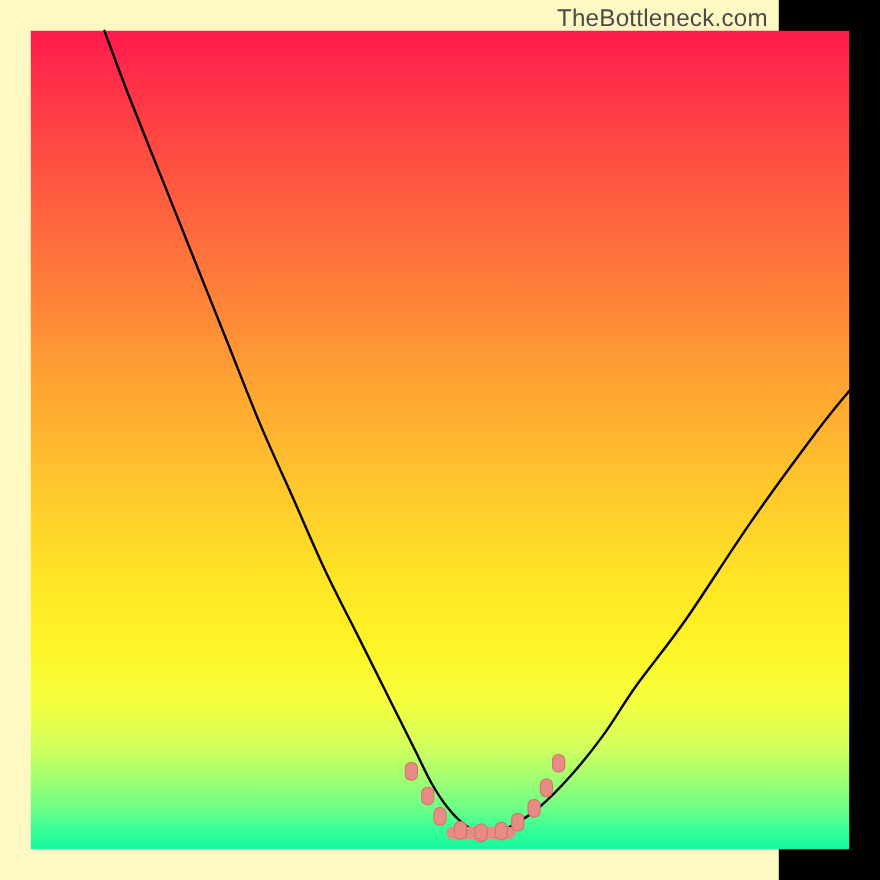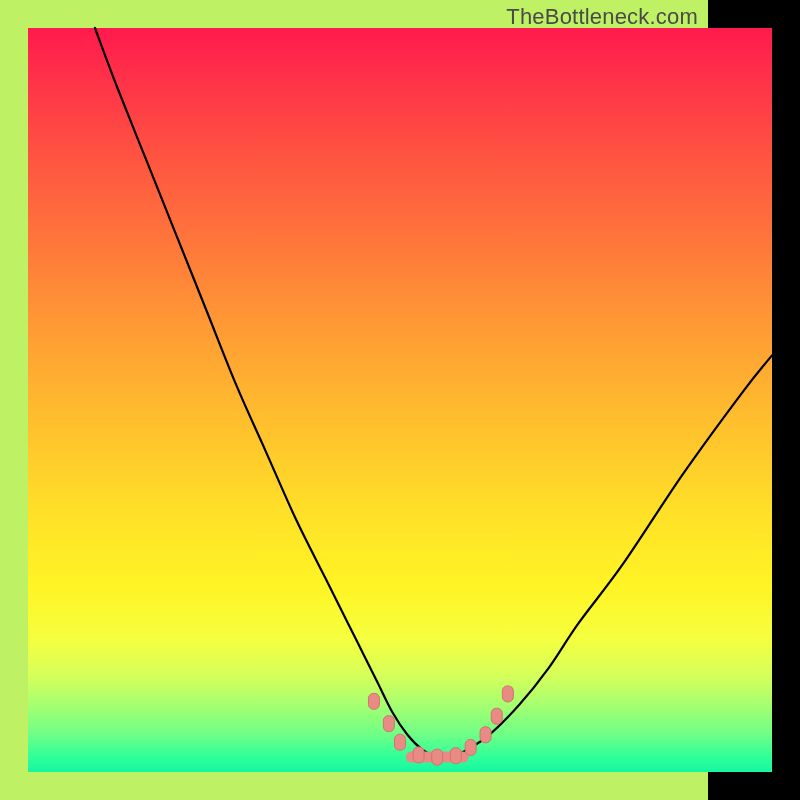--- a/index.html
+++ b/index.html
@@ -10,21 +10,21 @@
     background: #000;
     overflow: hidden;
     font-family: Arial, Helvetica, sans-serif;
   }
   .frame {
     position: absolute;
     left: 0;
     top: 0;
     width: 708px;
     height: 800px;
-    background: #bef264;
+    background: #fef9c3;
   }
   .plot {
     position: absolute;
     left: 28px;
     top: 28px;
     width: 744px;
     height: 744px;
     
     background: linear-gradient(
       to bottom,

